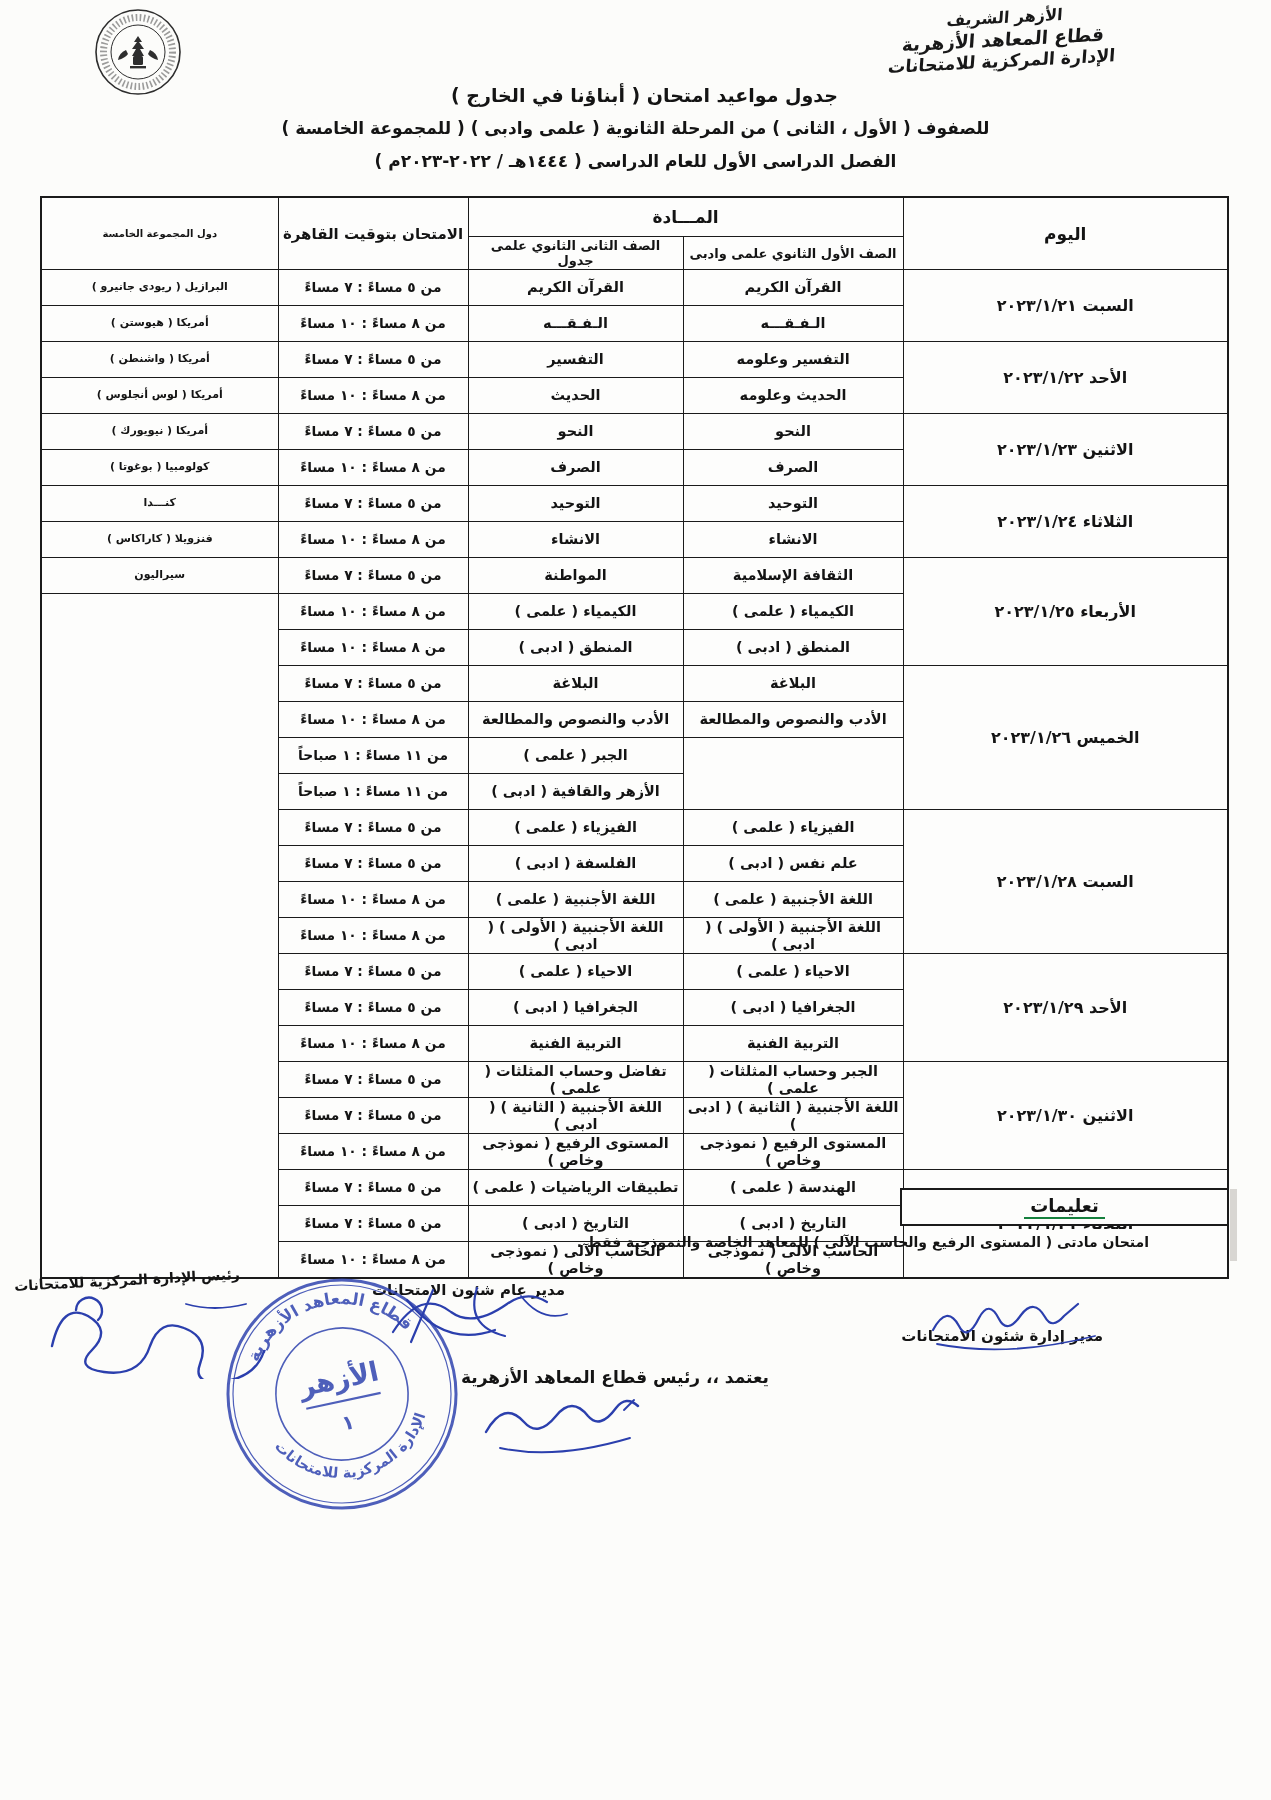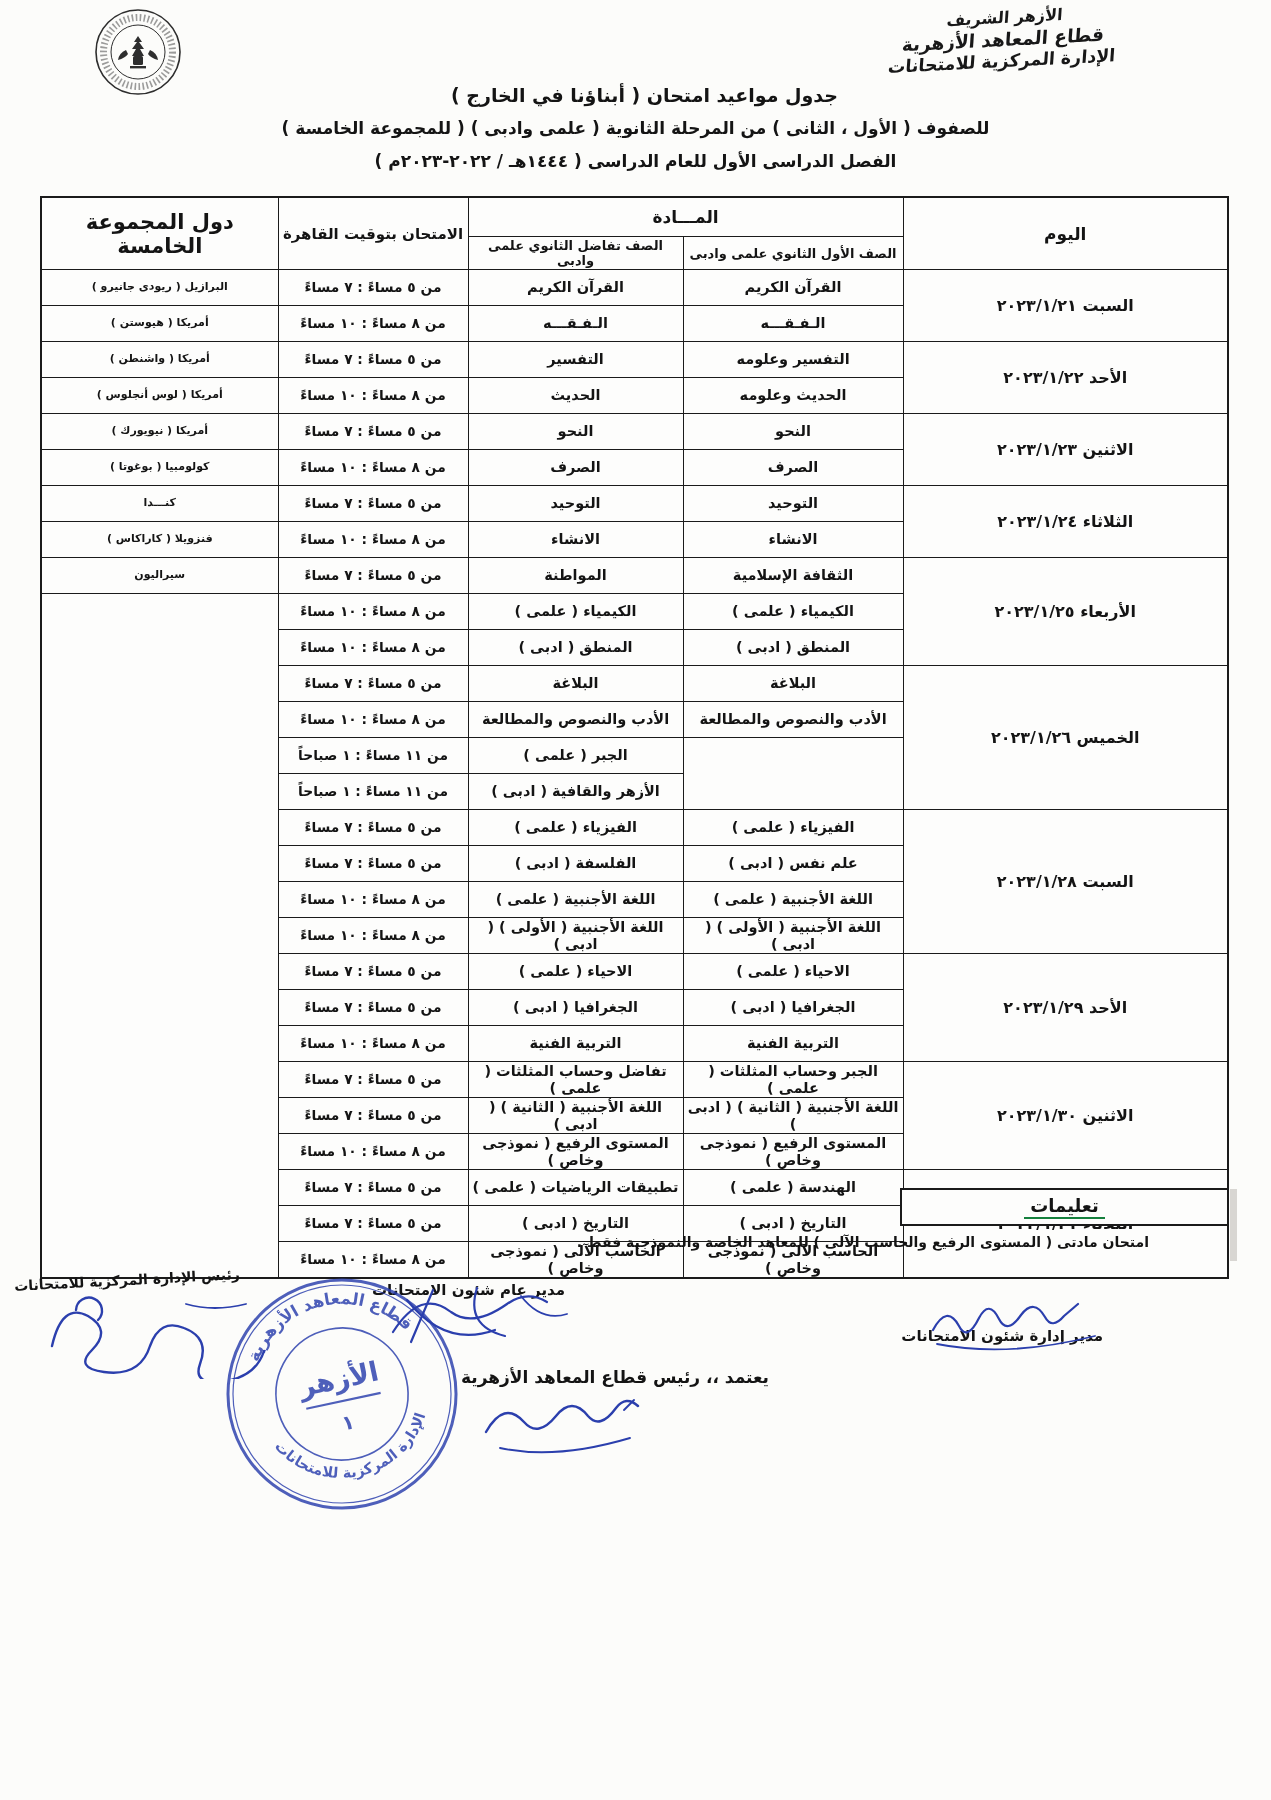--- a/index.html
+++ b/index.html
@@ -127,25 +127,25 @@
       <col style="width:220px">
       <col style="width:215px">
       <col style="width:190px">
       <col style="width:237px">
     </colgroup>
     <thead>
       <tr class="h1">
         <th rowspan="2" class="big">اليوم</th>
         <th colspan="2">المـــادة</th>
         <th rowspan="2" style="font-size:15px;">الامتحان بتوقيت القاهرة</th>
-        <th rowspan="2" style="font-size:21px;">دول المجموعة الخامسة</th>
+        <th rowspan="2" style="font-size:10px;">دول المجموعة الخامسة</th>
       </tr>
       <tr class="h2">
         <th>الصف الأول الثانوي علمى وادبى</th>
-        <th>الصف تفاضل الثانوي علمى وادبى</th>
+        <th>الصف الثانى الثانوي علمى جدول</th>
       </tr>
     </thead>
     <tbody id="schedule-body">
         <tr>
           <td class="day-cell" rowspan="2">السبت ٢٠٢٣/١/٢١</td>
           <td class="subject-cell">القرآن الكريم</td>
           <td class="subject-cell">القرآن الكريم</td>
           <td class="time-cell">من ٥ مساءً : ٧ مساءً</td>
           <td class="country-cell">البرازيل ( ريودى جانيرو )</td>
         </tr>

